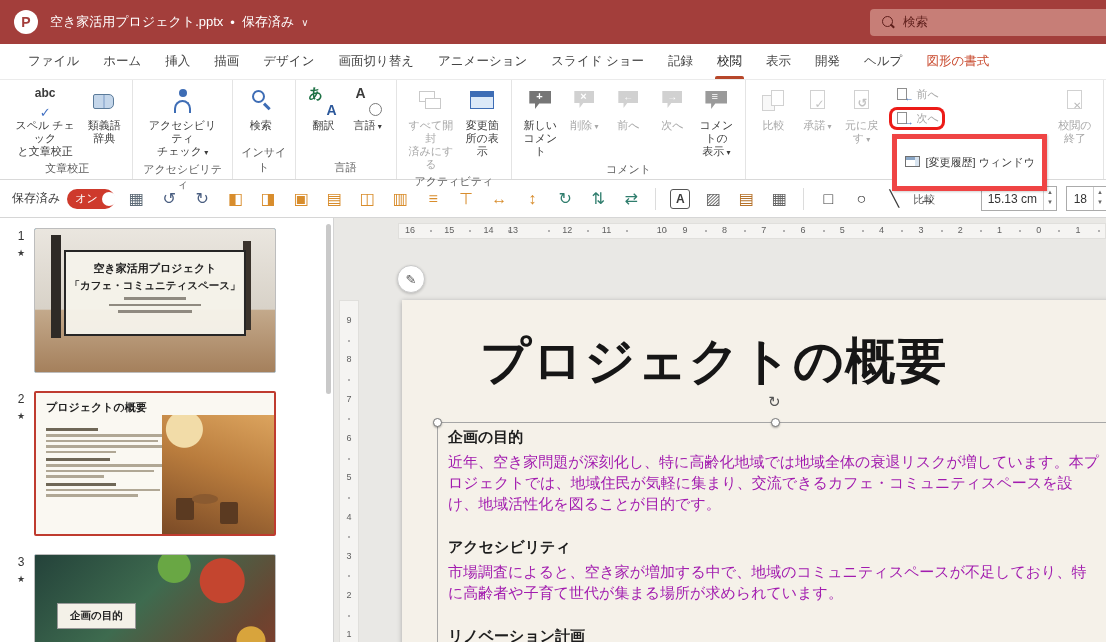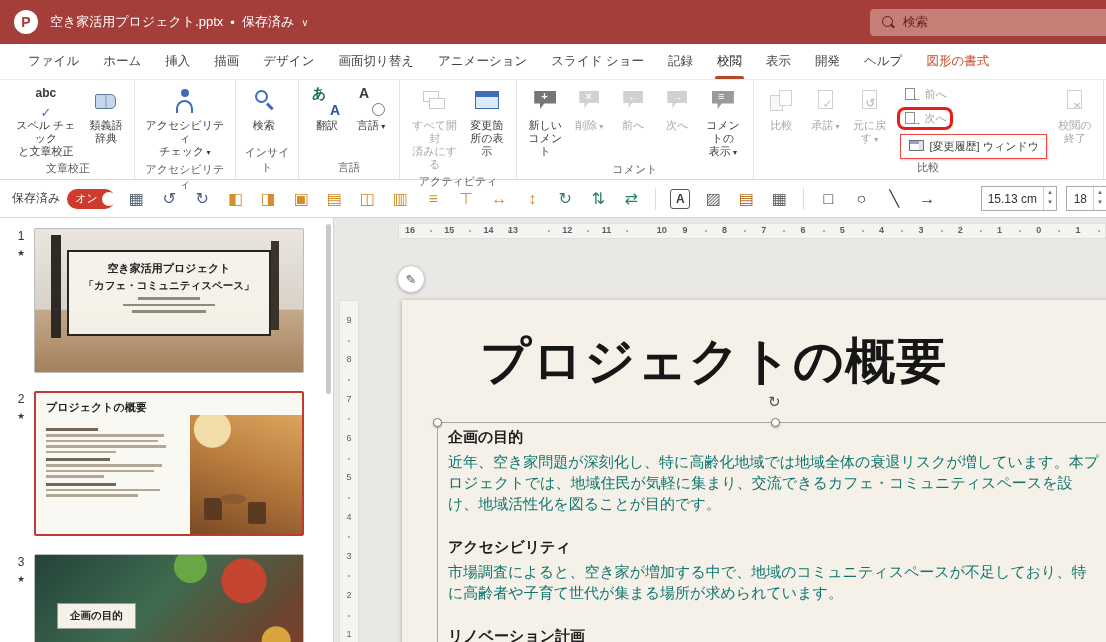--- a/index.html
+++ b/index.html
@@ -115,21 +115,21 @@
   .i-end-review::after { content:"✕"; color:#B05050; font-size:10px; font-weight:700;
     left:15px; top:12px; }
 
   
   .stack { display:flex; flex-direction:column; align-items:flex-start; gap:7px;
     margin:2px 6px 0 8px; }
   .sbtn { display:flex; align-items:center; gap:4px; font-size:11px; color:#3B3B3B;
     position:relative; padding:1px 3px; white-space:nowrap; }
   .sbtn.dis { color:#A8A8A8; }
   .sbtn.hl { box-shadow:0 0 0 3px #EC1B17; border-radius:5px; }
-  .sbtn.boxed { border:1px solid #ef4444; background:#fff; padding:4px 7px;
+  .sbtn.boxed { border:5px solid #ef4444; background:#fff; padding:16px 7px;
     box-shadow:1px 1px 2px rgba(0,0,0,.18); }
   .sic { position:relative; width:18px; height:15px; flex:none; }
   .sic::before,.sic::after { content:""; position:absolute; box-sizing:border-box; }
   .si-rev-previous::before { width:10px; height:12px; border:1px solid #8F8F8F;
     background:#fff; left:2px; top:1px; }
   .si-rev-previous::after { content:"←"; color:#3E6DB5; font-size:9px; font-weight:700;
     right:-1px; bottom:-1px; }
   .si-rev-next::before { width:10px; height:12px; border:1px solid #8F8F8F;
     background:#fff; left:2px; top:1px; }
   .si-rev-next::after { content:"→"; color:#3E6DB5; font-size:9px; font-weight:700;
@@ -166,21 +166,21 @@
   
   .workspace { height:424px; display:flex; background:#E9E8E5; }
 
   .panel { width:334px; background:#FFFFFF; border-right:1px solid #D4D4D4;
     padding:10px 0 0 8px; position:relative; overflow:hidden; flex:none; }
   .panel::after { content:""; position:absolute; right:2px; top:6px; width:5px;
     height:170px; background:#C9C9C9; border-radius:3px; }
   .srow { display:flex; margin-bottom:18px; }
   .snum { width:26px; text-align:center; font-size:12px; color:#333; padding-top:1px; }
   .snum .star { display:block; font-size:9px; color:#3B3B3B; margin-top:5px; }
-  .thumb { width:270px; height:145px; border:1px solid #BDBDBD; border-radius:2px;
+  .thumb { width:242px; height:145px; border:1px solid #BDBDBD; border-radius:2px;
     position:relative; overflow:hidden; background:#0ea5e9; flex:none; }
   .srow.sel .thumb { border:2px solid #BF3B2F; }
 
   
   .t1 { position:absolute; inset:0;
     background:linear-gradient(180deg,#EAE6DF 0%,#D8D2C8 56%,#C3A98B 57%,#A5805C 100%); }
   .t1 .pilL { position:absolute; left:16px; top:6px; width:10px; height:72%;
     background:#2E2A26; }
   .t1 .pilR { position:absolute; right:24px; top:12px; width:8px; height:62%;
     background:#3A332C; }
@@ -213,21 +213,21 @@
       radial-gradient(circle at 78% 18%, #C4452F 0 22px, transparent 23px),
       radial-gradient(circle at 58% 8%, #69A744 0 16px, transparent 17px),
       radial-gradient(circle at 90% 60%, #D8A43C 0 14px, transparent 15px),
       linear-gradient(135deg,#24423A 0%,#3E6B4F 40%,#6B4430 75%,#8E3A2A 100%); }
   .t3 .label { position:absolute; left:22px; top:48px; background:#F4F1E8;
     border:1px solid #999; padding:5px 12px; font-size:10.5px; font-weight:700;
     color:#222; }
 
   
   .editor { flex:1; position:relative; overflow:hidden; }
-  .hruler { position:absolute; left:28px; right:0; top:5px; height:16px;font-weight:bold; }
+  .hruler { position:absolute; left:28px; right:0; top:5px; height:16px; }
   .hband { position:absolute; left:36px; right:0; top:0; bottom:0; background:#F5F4F2;
     border:1px solid #E0DFDC; }
   .hruler .num { position:absolute; top:2px; font-size:9px; color:#5F5F5F;
     transform:translateX(-50%); }
   .hruler .dot { position:absolute; top:7px; width:2px; height:2px; background:#9A9A9A;
     border-radius:50%; }
   .vruler { position:absolute; left:3px; top:24px; bottom:0; width:24px; }
   .vband { position:absolute; top:58px; bottom:-2px; left:2px; right:2px;
     background:#F5F4F2; border:1px solid #E0DFDC; }
   .vruler .num { position:absolute; left:50%; transform:translate(-50%,-50%);
@@ -245,21 +245,21 @@
     color:#161616; letter-spacing:1px; white-space:nowrap; }
   .txbox { position:absolute; left:35px; top:122px; width:678px; height:560px;
     border:1px solid #A6A6A6; }
   .hdl { position:absolute; width:9px; height:9px; background:#fff;
     border:1px solid #767676; border-radius:50%;
     box-shadow:0 1px 2px rgba(0,0,0,.3); z-index:4; }
   .hdl.tl { left:-5px; top:-5px; } .hdl.tc { left:calc(50% - 5px); top:-5px; }
   .rot { position:absolute; left:calc(50% - 8px); top:-30px; font-size:15px; color:#555; }
   .txcontent { padding:5px 14px 0 10px; word-break:break-all; }
   .sec-h { font-size:15px; font-weight:700; color:#1D1D1D; margin:0 0 4px; }
-  .sec-p { font-size:15px; color:#0f766e; line-height:21px; margin:0 0 24px; }
+  .sec-p { font-size:15px; color:#a21caf; line-height:21px; margin:0 0 24px; }
 </style>
 </head>
 <body>
 
 <div id="page">
 
   <div class="titlebar">
     <div class="appicon">P</div>
     <div class="tb-title">
       <span>空き家活用プロジェクト.pptx</span>

